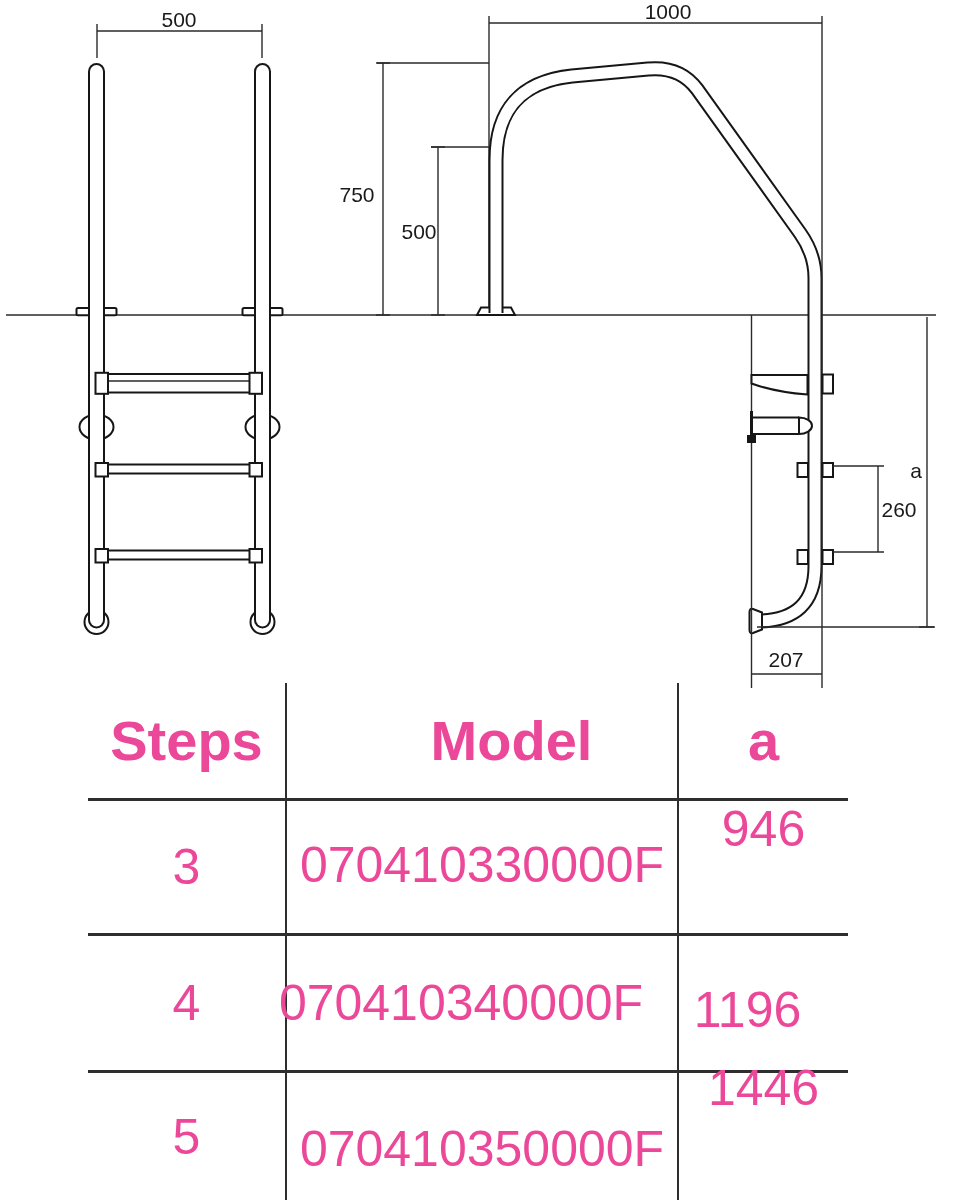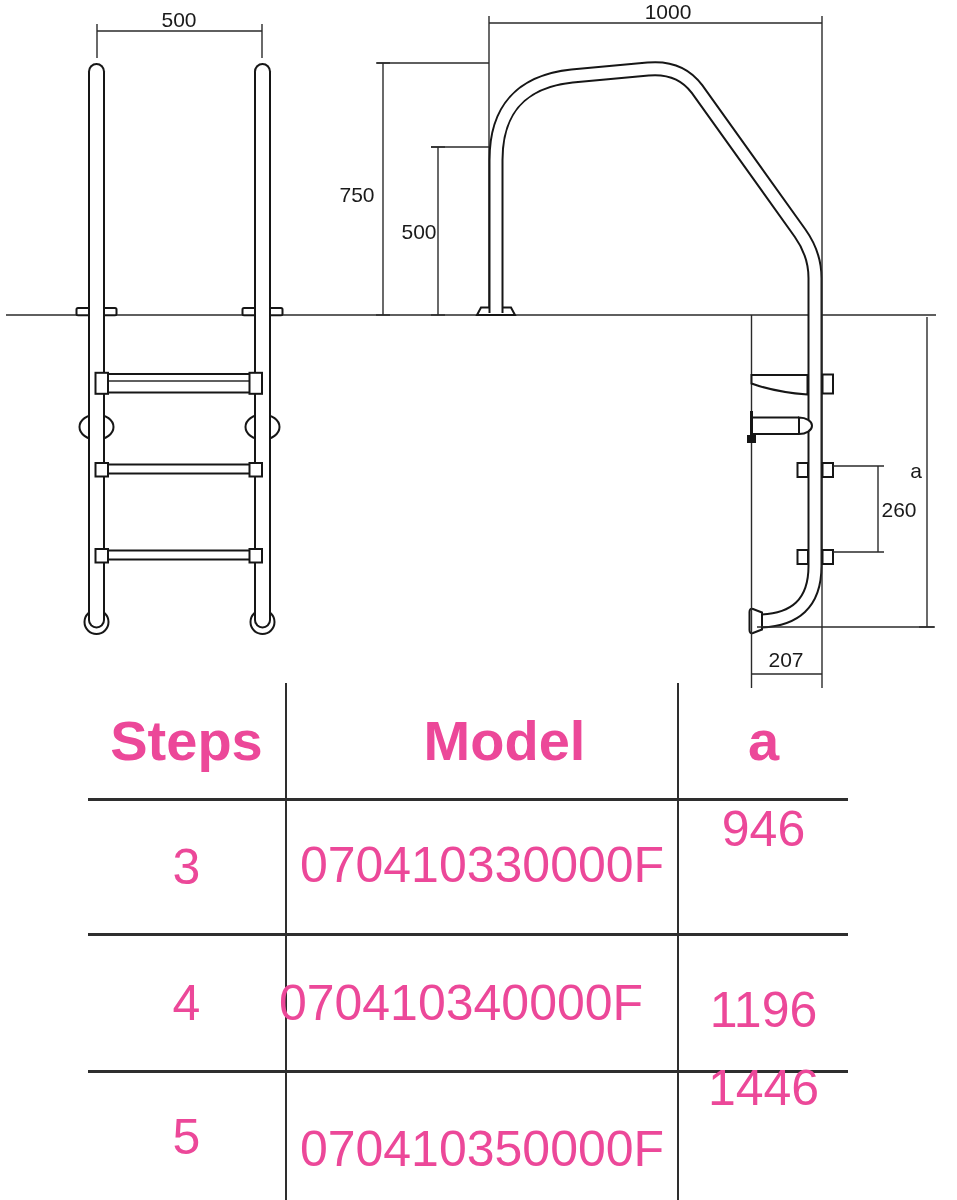--- a/index.html
+++ b/index.html
@@ -146,28 +146,28 @@
 
   <div>
 
     <div class="tline" style="left:284.5px;top:683px;width:2.5px;height:517px"></div>
     <div class="tline" style="left:676.5px;top:683px;width:2.5px;height:517px"></div>
     <div class="tline" style="left:88px;top:798px;width:760px;height:3px"></div>
     <div class="tline" style="left:88px;top:933px;width:760px;height:3px"></div>
     <div class="tline" style="left:88px;top:1070px;width:760px;height:3px"></div>
 
     <div class="cell hcell" style="left:88px;top:683px;width:197px;height:115px">Steps</div>
-    <div class="cell hcell" style="left:287px;top:683px;width:435px;height:115px">Model</div>
+    <div class="cell hcell" style="left:294px;top:683px;width:435px;height:115px">Model</div>
     <div class="cell hcell" style="left:679px;top:683px;width:169px;height:115px">a</div>
 
     <div class="cell" style="left:88px;top:801px;width:197px;height:132px">3</div>
     <div class="cell" style="left:287px;top:801px;width:390px;height:128px">070410330000F</div>
     <div class="cell" style="left:679px;top:763px;width:169px;height:132px">946</div>
 
     <div class="cell" style="left:88px;top:936px;width:197px;height:134px">4</div>
     <div class="cell" style="left:287px;top:936px;width:348px;height:134px">070410340000F</div>
-    <div class="cell" style="left:679px;top:936px;width:169px;height:148px">1196</div>
+    <div class="cell" style="left:663px;top:936px;width:169px;height:148px">1196</div>
 
     <div class="cell" style="left:88px;top:1073px;width:197px;height:127px">5</div>
     <div class="cell" style="left:287px;top:1073px;width:390px;height:151px">070410350000F</div>
     <div class="cell" style="left:679px;top:1024px;width:169px;height:127px">1446</div>
   </div>
 </div>
 
 </body></html>

